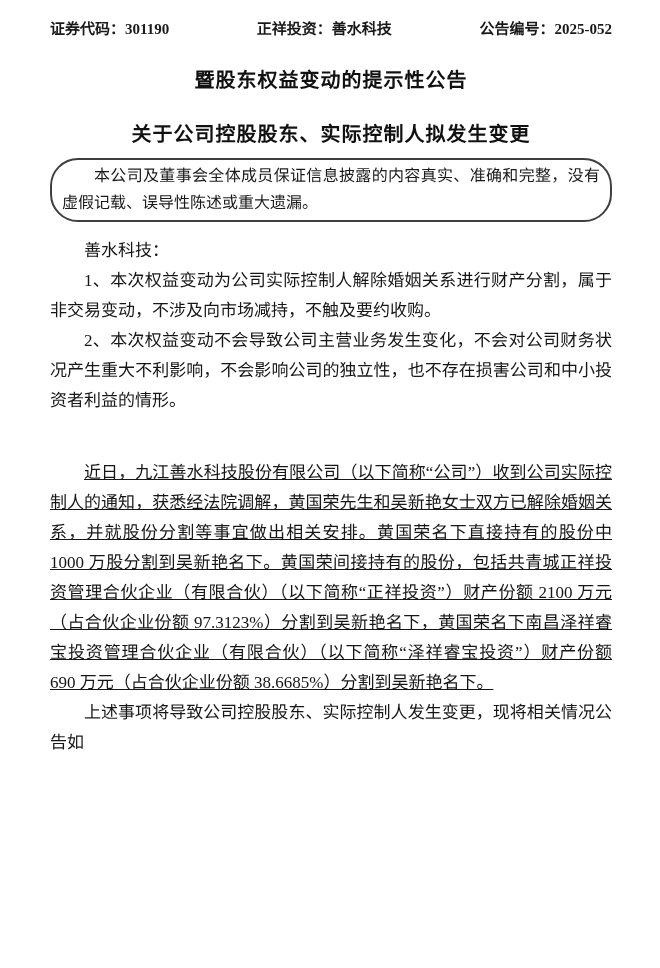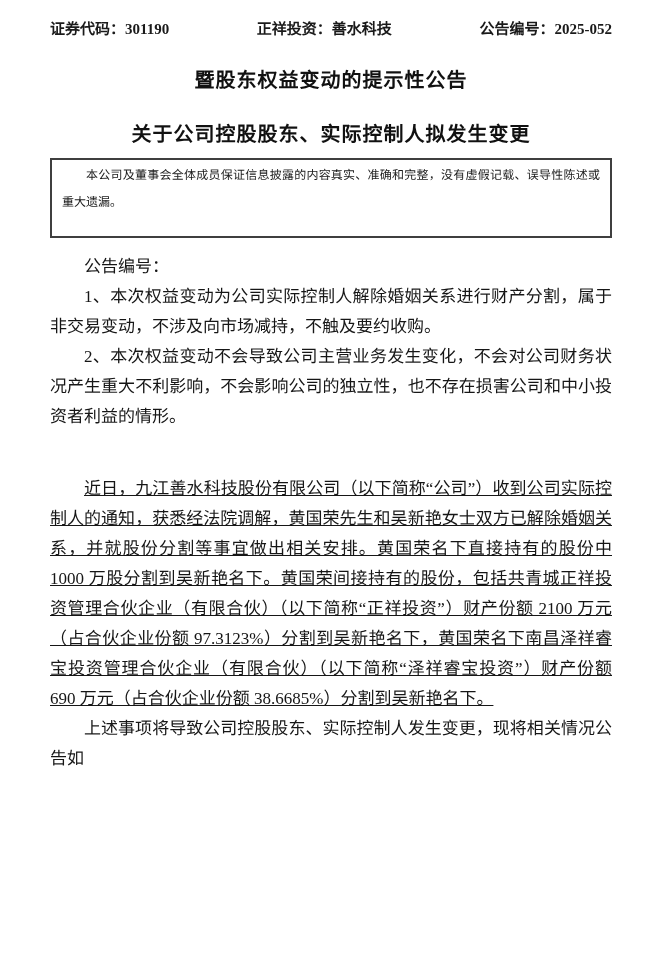--- a/index.html
+++ b/index.html
@@ -1,15 +1,15 @@
 <!DOCTYPE html>
 <html lang="zh-CN"><head>
 <meta charset="utf-8">
 <style>
-  * { margin: 0; padding: 0; box-sizing: border-box; }
+  * { margin: 0; padding: 0; box-sizing: border-box; border-radius: 28px; }
   html, body { background: #ffffff; }
   .page {
     position: relative;
     width: 660px;
     height: 968px;
     margin: 0 auto;
     background: #ffffff;
     color: #1a1a1a;
     padding: 18px 48px 0 50px;
     overflow: hidden;
@@ -32,22 +32,22 @@
     line-height: 26px;
     color: #111;
     letter-spacing: 1px;
   }
   .title-1 { margin-top: 26px; }
   .title-2 { margin-top: 28px; }
   .title-3 { margin-top: 27px; }
   .disclaimer-box {
     margin-top: 11px;
     border: 2px solid #3f3f3f;
-    padding: 2px 10px 20px 10px;
-    font-size: 12px;
+    padding: 2px 10px 4px 10px;
+    font-size: 16px;
     line-height: 27px;
     text-indent: 2em;
     text-align: justify;
     color: #1a1a1a;
   }
   .para {
     font-size: 17px;
     line-height: 30px;
     text-indent: 2em;
     text-align: justify;
@@ -67,20 +67,20 @@
     <span>公告编号：2025-052</span>
   </div>
 
   <h1 class="doc-title title-3">暨股东权益变动的提示性公告</h1>
   <h1 class="doc-title title-2">关于公司控股股东、实际控制人拟发生变更</h1>
 
   <div class="disclaimer-box">
     <span>本公司及董事会全体成员保证信息披露的内容真实、准确和完整，没有虚假记载、误导性陈述或重大遗漏。</span>
   </div>
 
-  <p class="para notice-heading">公告编号：</p>
+  <p class="para notice-heading">善水科技：</p>
   <p class="para">1、本次权益变动为公司实际控制人解除婚姻关系进行财产分割，属于非交易变动，不涉及向市场减持，不触及要约收购。</p>
   <p class="para">2、本次权益变动不会导致公司主营业务发生变化，不会对公司财务状况产生重大不利影响，不会影响公司的独立性，也不存在损害公司和中小投资者利益的情形。</p>
 
   <p class="para gap-before">近日，九江善水科技股份有限公司（以下简称“公司”）收到公司实际控制人的通知，获悉经法院调解，黄国荣先生和吴新艳女士双方已解除婚姻关系，并就股份分割等事宜做出相关安排。黄国荣名下直接持有的股份中 1000 万股分割到吴新艳名下。黄国荣间接持有的股份，包括共青城正祥投资管理合伙企业（有限合伙）（以下简称“正祥投资”）财产份额 2100 万元（占合伙企业份额 97.3123%）分割到吴新艳名下，黄国荣名下南昌泽祥睿宝投资管理合伙企业（有限合伙）（以下简称“泽祥睿宝投资”）财产份额 690 万元（占合伙企业份额 38.6685%）分割到吴新艳名下。</p>
   <p class="para">上述事项将导致公司控股股东、实际控制人发生变更，现将相关情况公告如</p>
 
 </div>
 
 </body></html>

